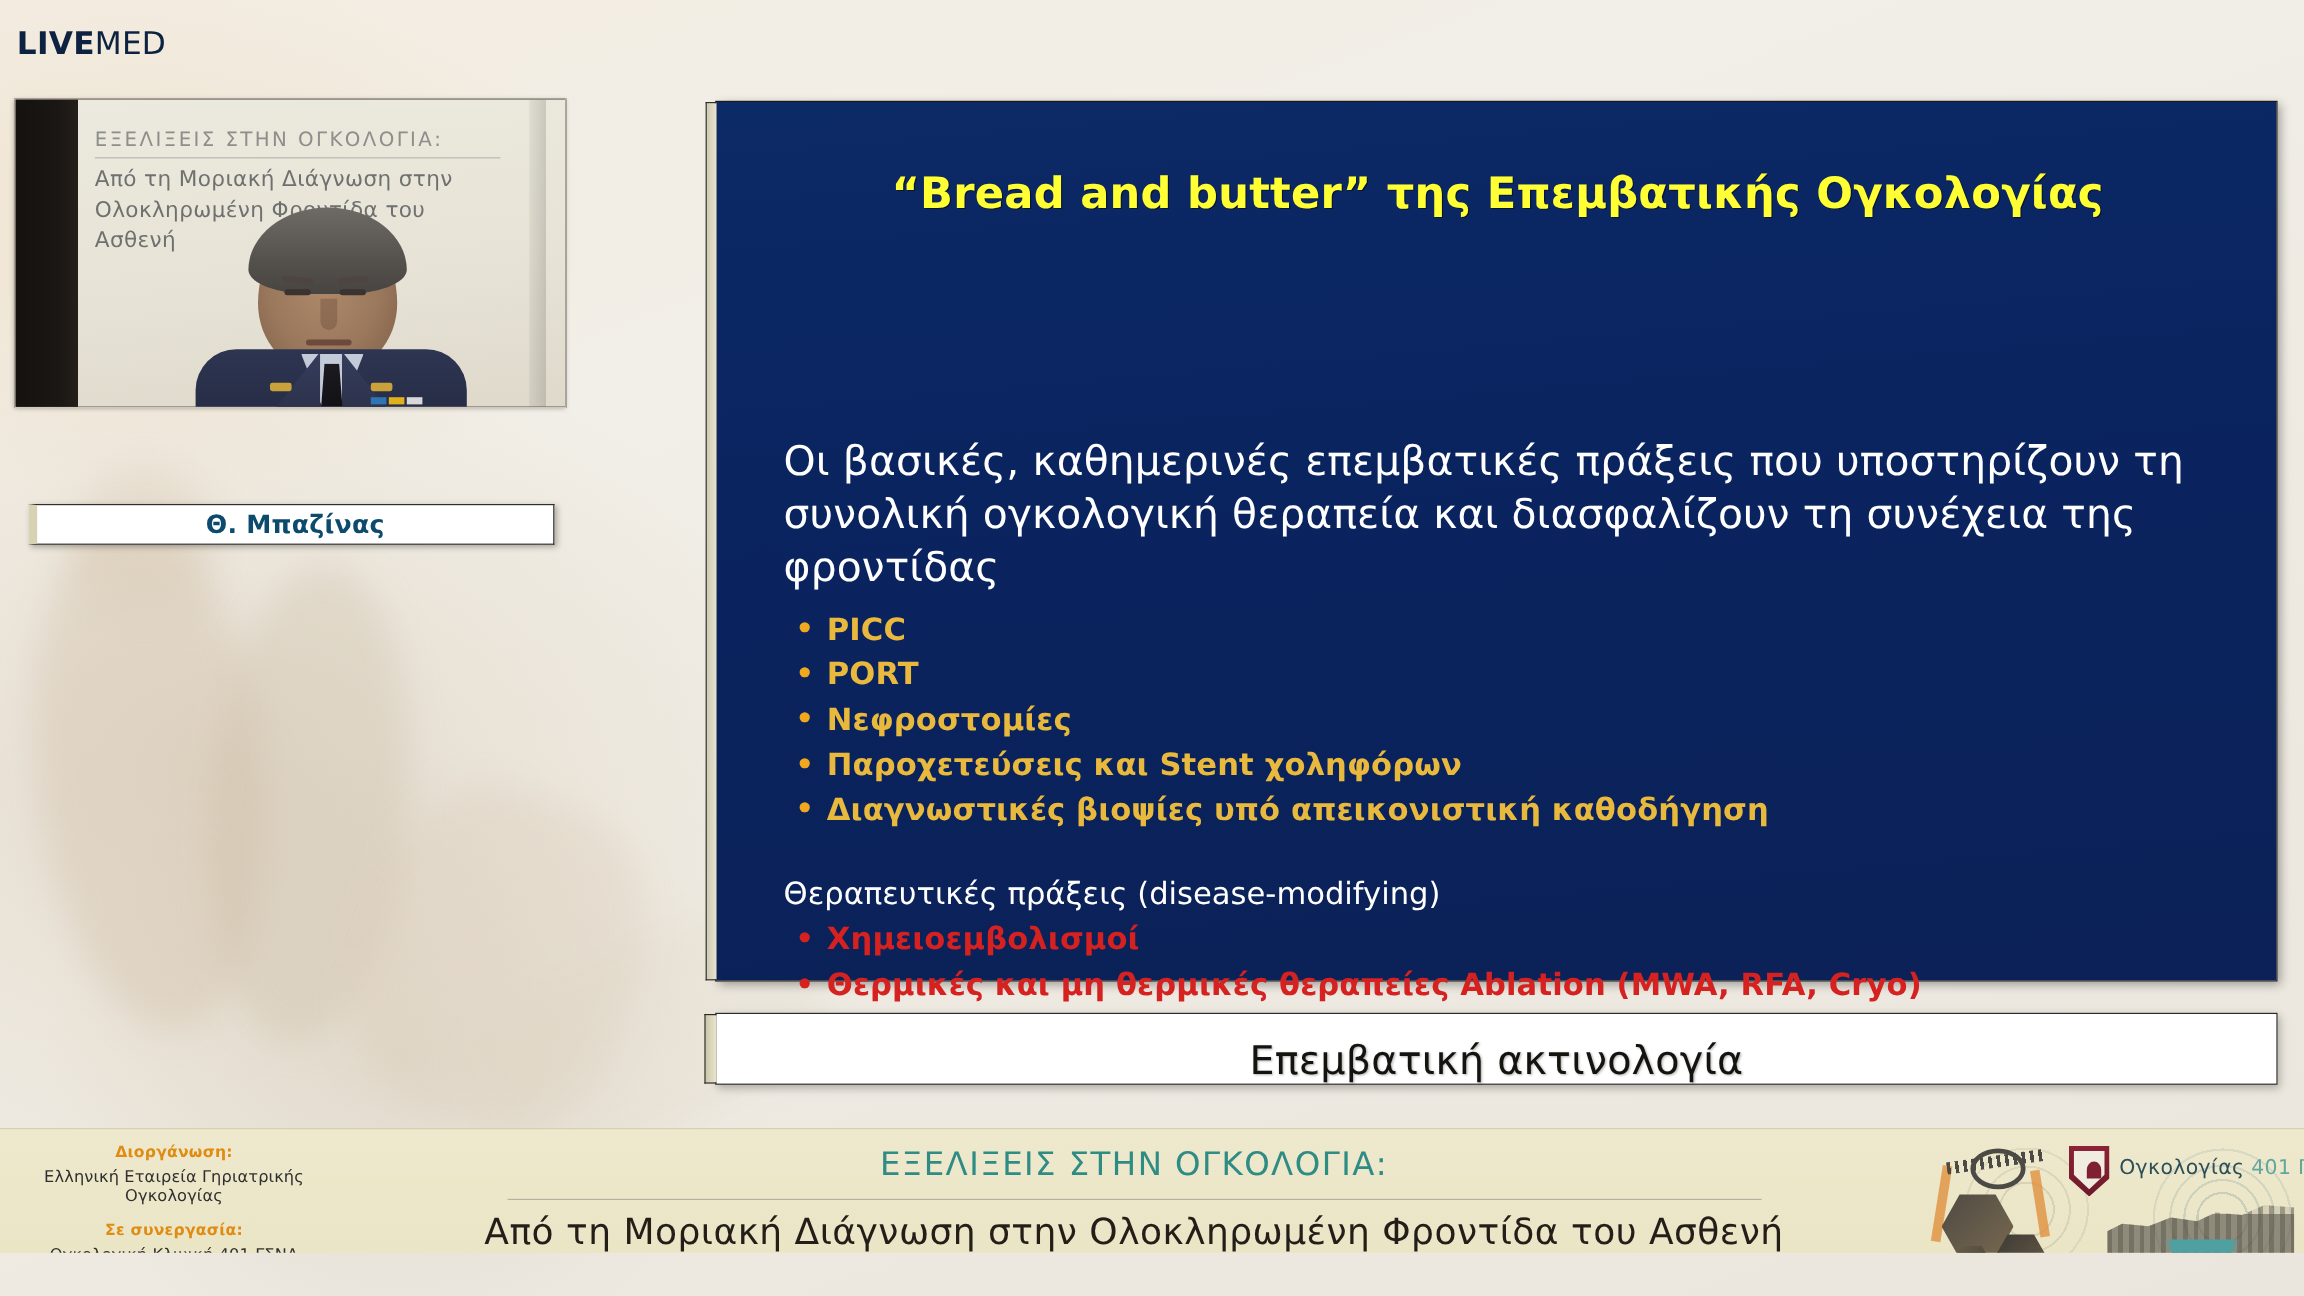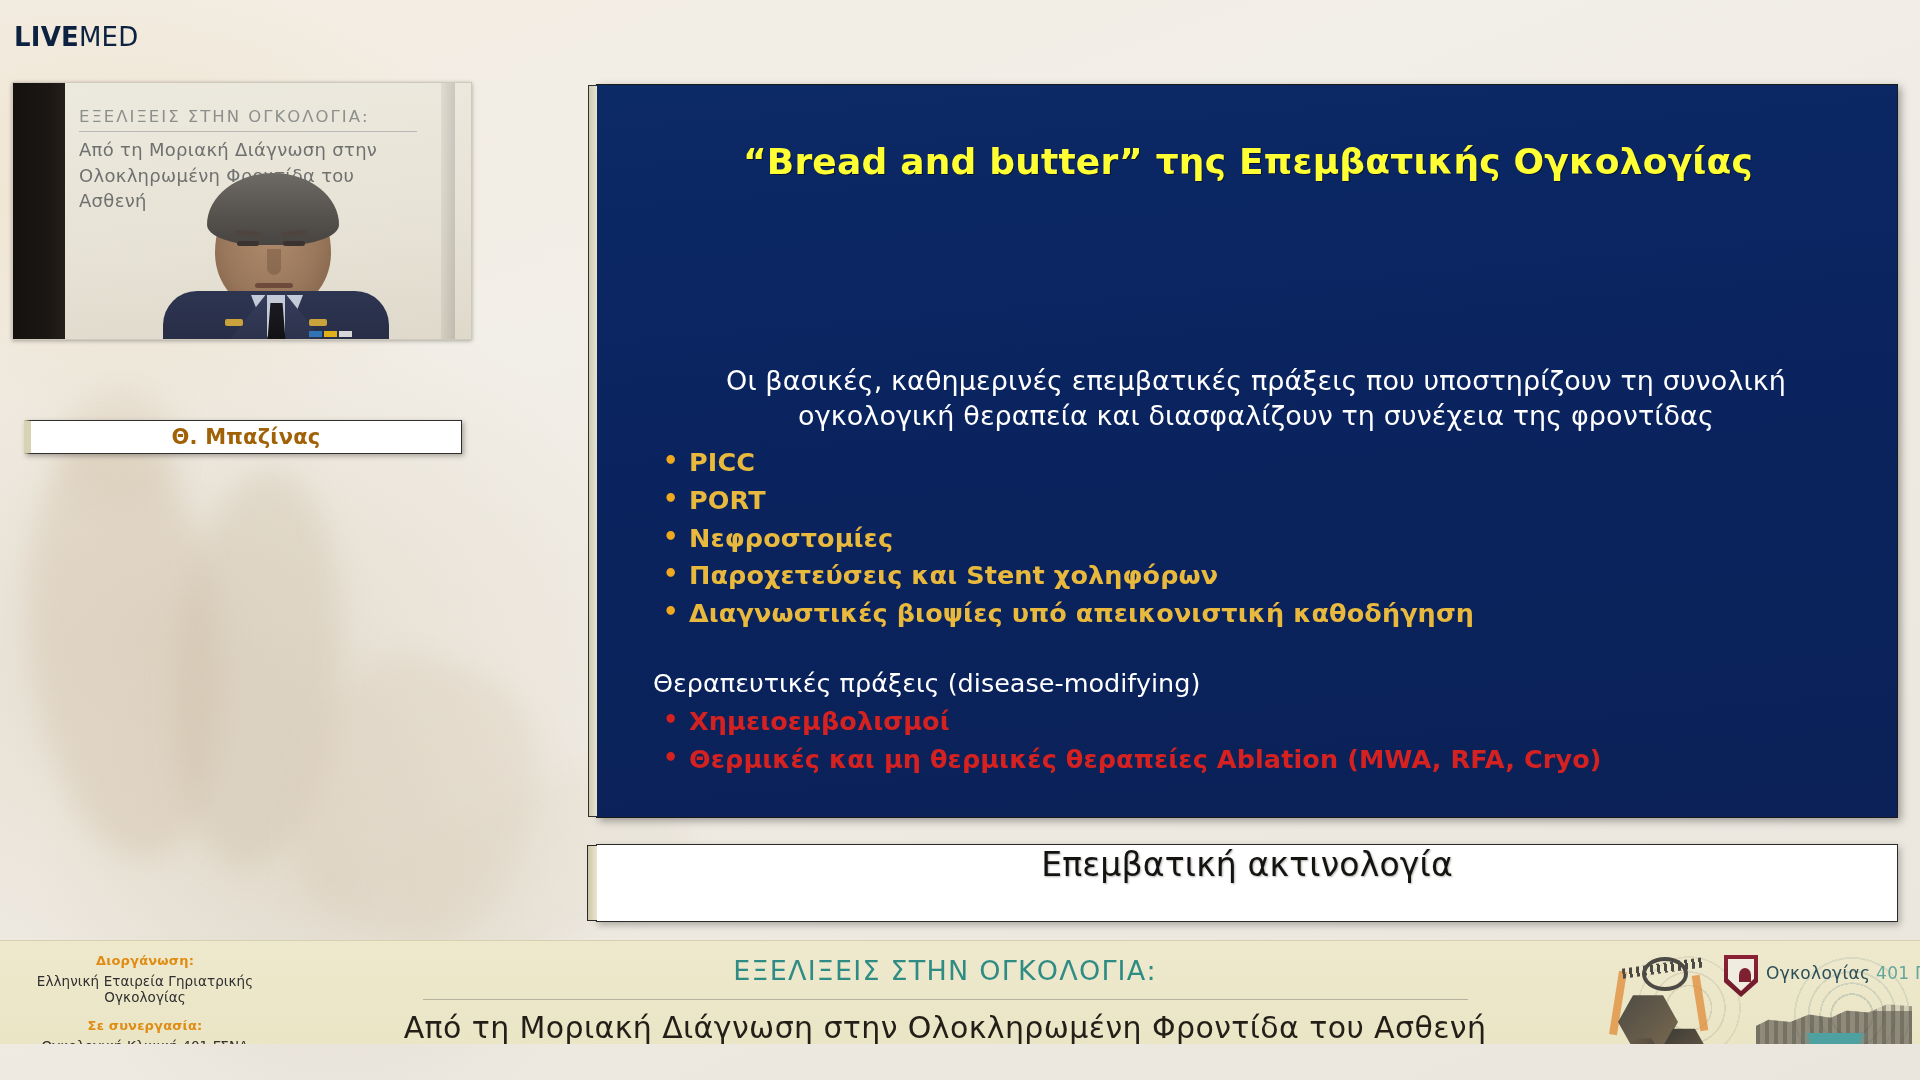--- a/index.html
+++ b/index.html
@@ -144,21 +144,21 @@
   
   .nameplate {
     position: absolute; left: 24px; top: 420px; width: 438px; height: 34px;
     background: #ffffff;
     border: 1px solid #312f2b;
     border-left: 7px solid #d8d2b4;
     box-shadow: 2px 2px 5px rgba(0,0,0,0.30);
     display: flex; align-items: center; justify-content: center;
   }
   .nameplate-text {
-    font-size: 21px; font-weight: 700; color: #a16207; letter-spacing: 0.2px;
+    font-size: 21px; font-weight: 700; color: #0c4a6e; letter-spacing: 0.2px;
   }
 
   
   .slide {
     position: absolute; left: 596px; top: 84px; width: 1302px; height: 734px;
     background: linear-gradient(175deg,#0c2a66 0%, #0a2460 38%, #0b2157 100%);
     border: 1px solid #1a1a1a;
     box-shadow: 3px 3px 8px rgba(0,0,0,0.34);
   }
   .slide-accent {
@@ -167,23 +167,22 @@
     border: 1px solid #312f2b; border-right: none;
   }
   .slide-title {
     position: absolute; left: 40px; top: 56px; width: 1222px;
     text-align: center;
     color: #ffff33; font-size: 36px; font-weight: 600; letter-spacing: 0.2px;
     text-shadow: 1px 1px 0 rgba(0,0,0,0.45);
   }
   .slide-body { position: absolute; left: 56px; top: 278px; width: 1206px; }
   .intro {
-    color: #ffffff; font-size: 27px; line-height: 1.30; letter-spacing: 0.1px;
+    color: #ffffff; font-size: 34px; line-height: 1.30; letter-spacing: 0.1px;
     margin-bottom: 12px;
-    text-align: center;
   }
   ul.blist { list-style: none; }
   ul.blist li {
     position: relative; padding-left: 36px;
     font-size: 25.5px; line-height: 1.40; letter-spacing: 0.1px;
     margin-bottom: 2px;
     font-weight: bold;
   }
   ul.blist li::before {
     content: "•"; position: absolute; left: 10px; top: -1px;
@@ -193,25 +192,25 @@
   li.gold::before { color: #f0a81e; }
   li.red        { color: #d62121; }
   li.red::before{ color: #d62121; }
   .section-head {
     color: #ffffff; font-size: 25.5px; line-height: 1.35;
     margin-top: 34px; margin-bottom: 4px;
   }
 
   
   .captionbar {
-    position: absolute; left: 596px; top: 844px; width: 1302px; height: 78px;
+    position: absolute; left: 596px; top: 844px; width: 1302px; height: 60px;
     background: #ffffff;
     border: 1px solid #2b2a26;
     box-shadow: 2px 3px 7px rgba(0,0,0,0.28);
-    display: flex; align-items: flex-start; justify-content: center;
+    display: flex; align-items: flex-end; justify-content: center;
   }
   .captionbar-accent {
     position: absolute; left: -10px; top: 0; width: 10px; height: 100%;
     background: linear-gradient(90deg,#cdc7a8,#e9e5d0);
     border: 1px solid #2b2a26; border-right: none;
   }
   .caption-text {
     font-size: 33px; color: #151310; letter-spacing: 0.2px;
     text-shadow: 1px 1px 2px rgba(0,0,0,0.30);
   }

